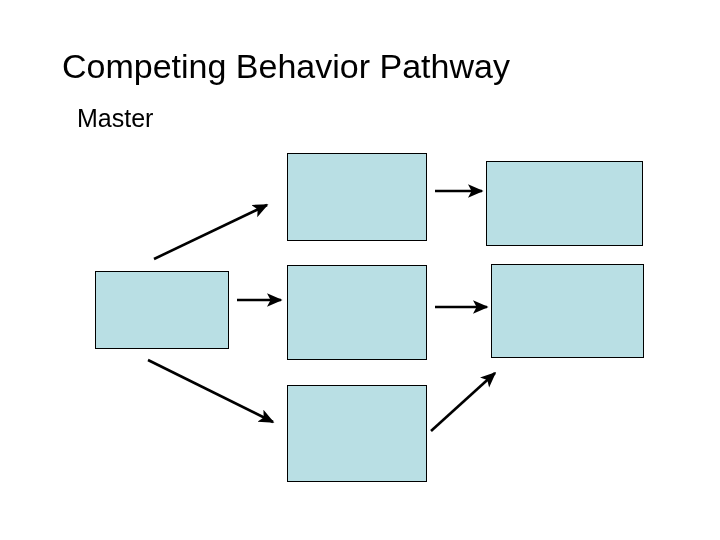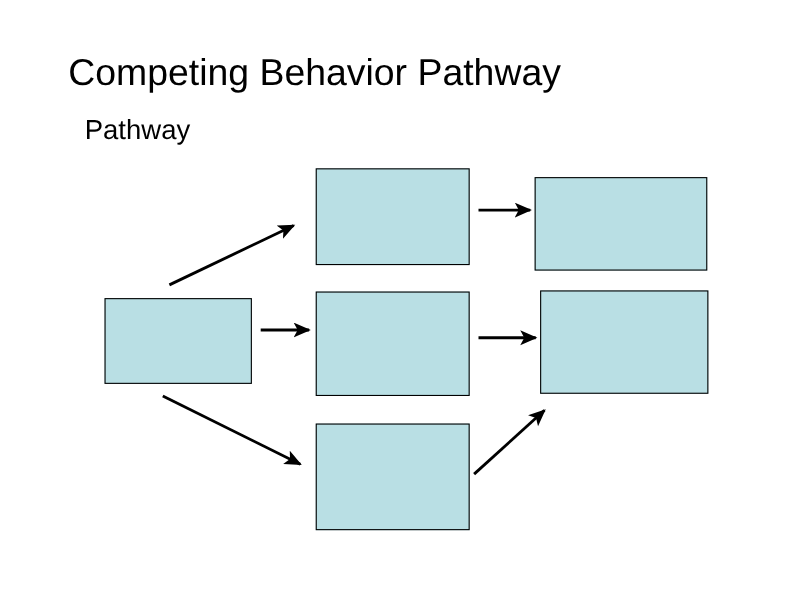--- a/index.html
+++ b/index.html
@@ -59,21 +59,21 @@
     pointer-events: none;
   }
 </style>
 </head>
 <body>
 
 <div id="slide">
 
   <div class="title">Competing Behavior Pathway</div>
 
-  <div class="subtitle">Pathway</div>
+  <div class="subtitle">Master</div>
 
   <svg id="arrows" viewBox="0 0 720 540" xmlns="http://www.w3.org/2000/svg">
     <defs>
       <marker id="ah" markerWidth="7" markerHeight="7" refX="5.4" refY="2.6" orient="auto" markerUnits="strokeWidth">
         <path d="M0,0 L6,2.6 L0,5.2 L1.4,2.6 z" fill="#000000"></path>
       </marker>
     </defs>
 
     <line x1="154" y1="259" x2="267" y2="205" stroke="#000000" stroke-width="2.6" marker-end="url(#ah)"></line>
 

